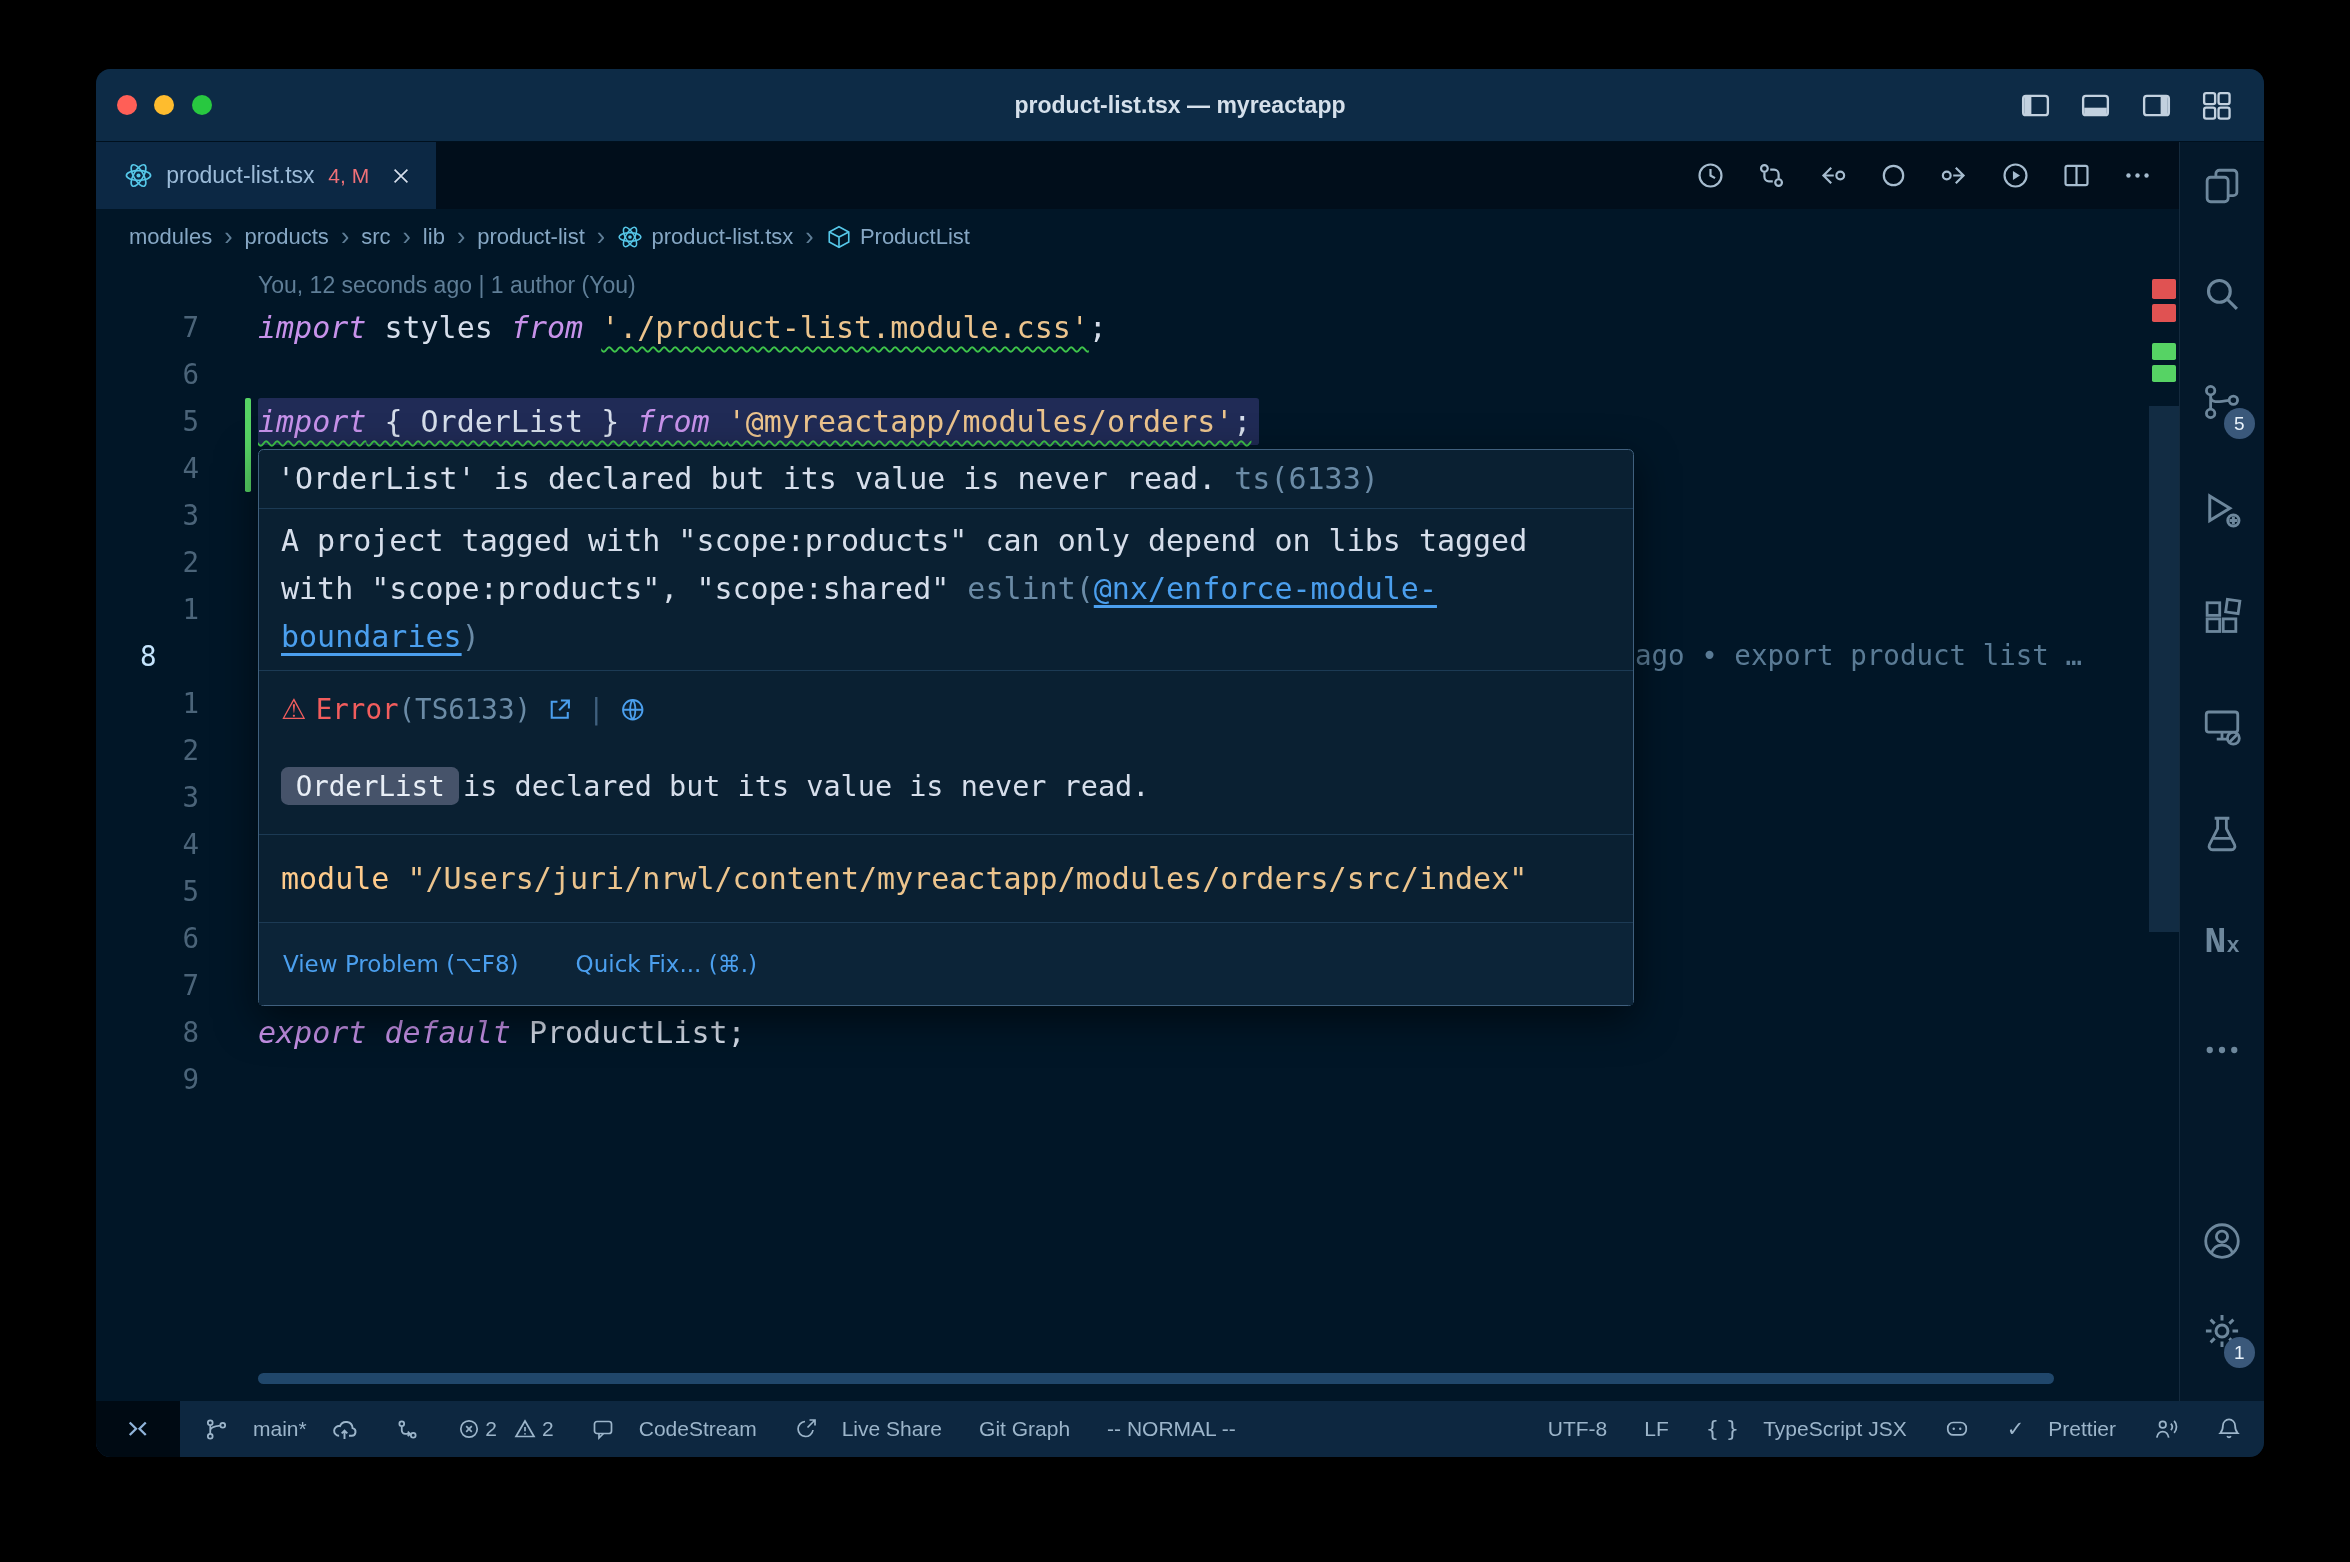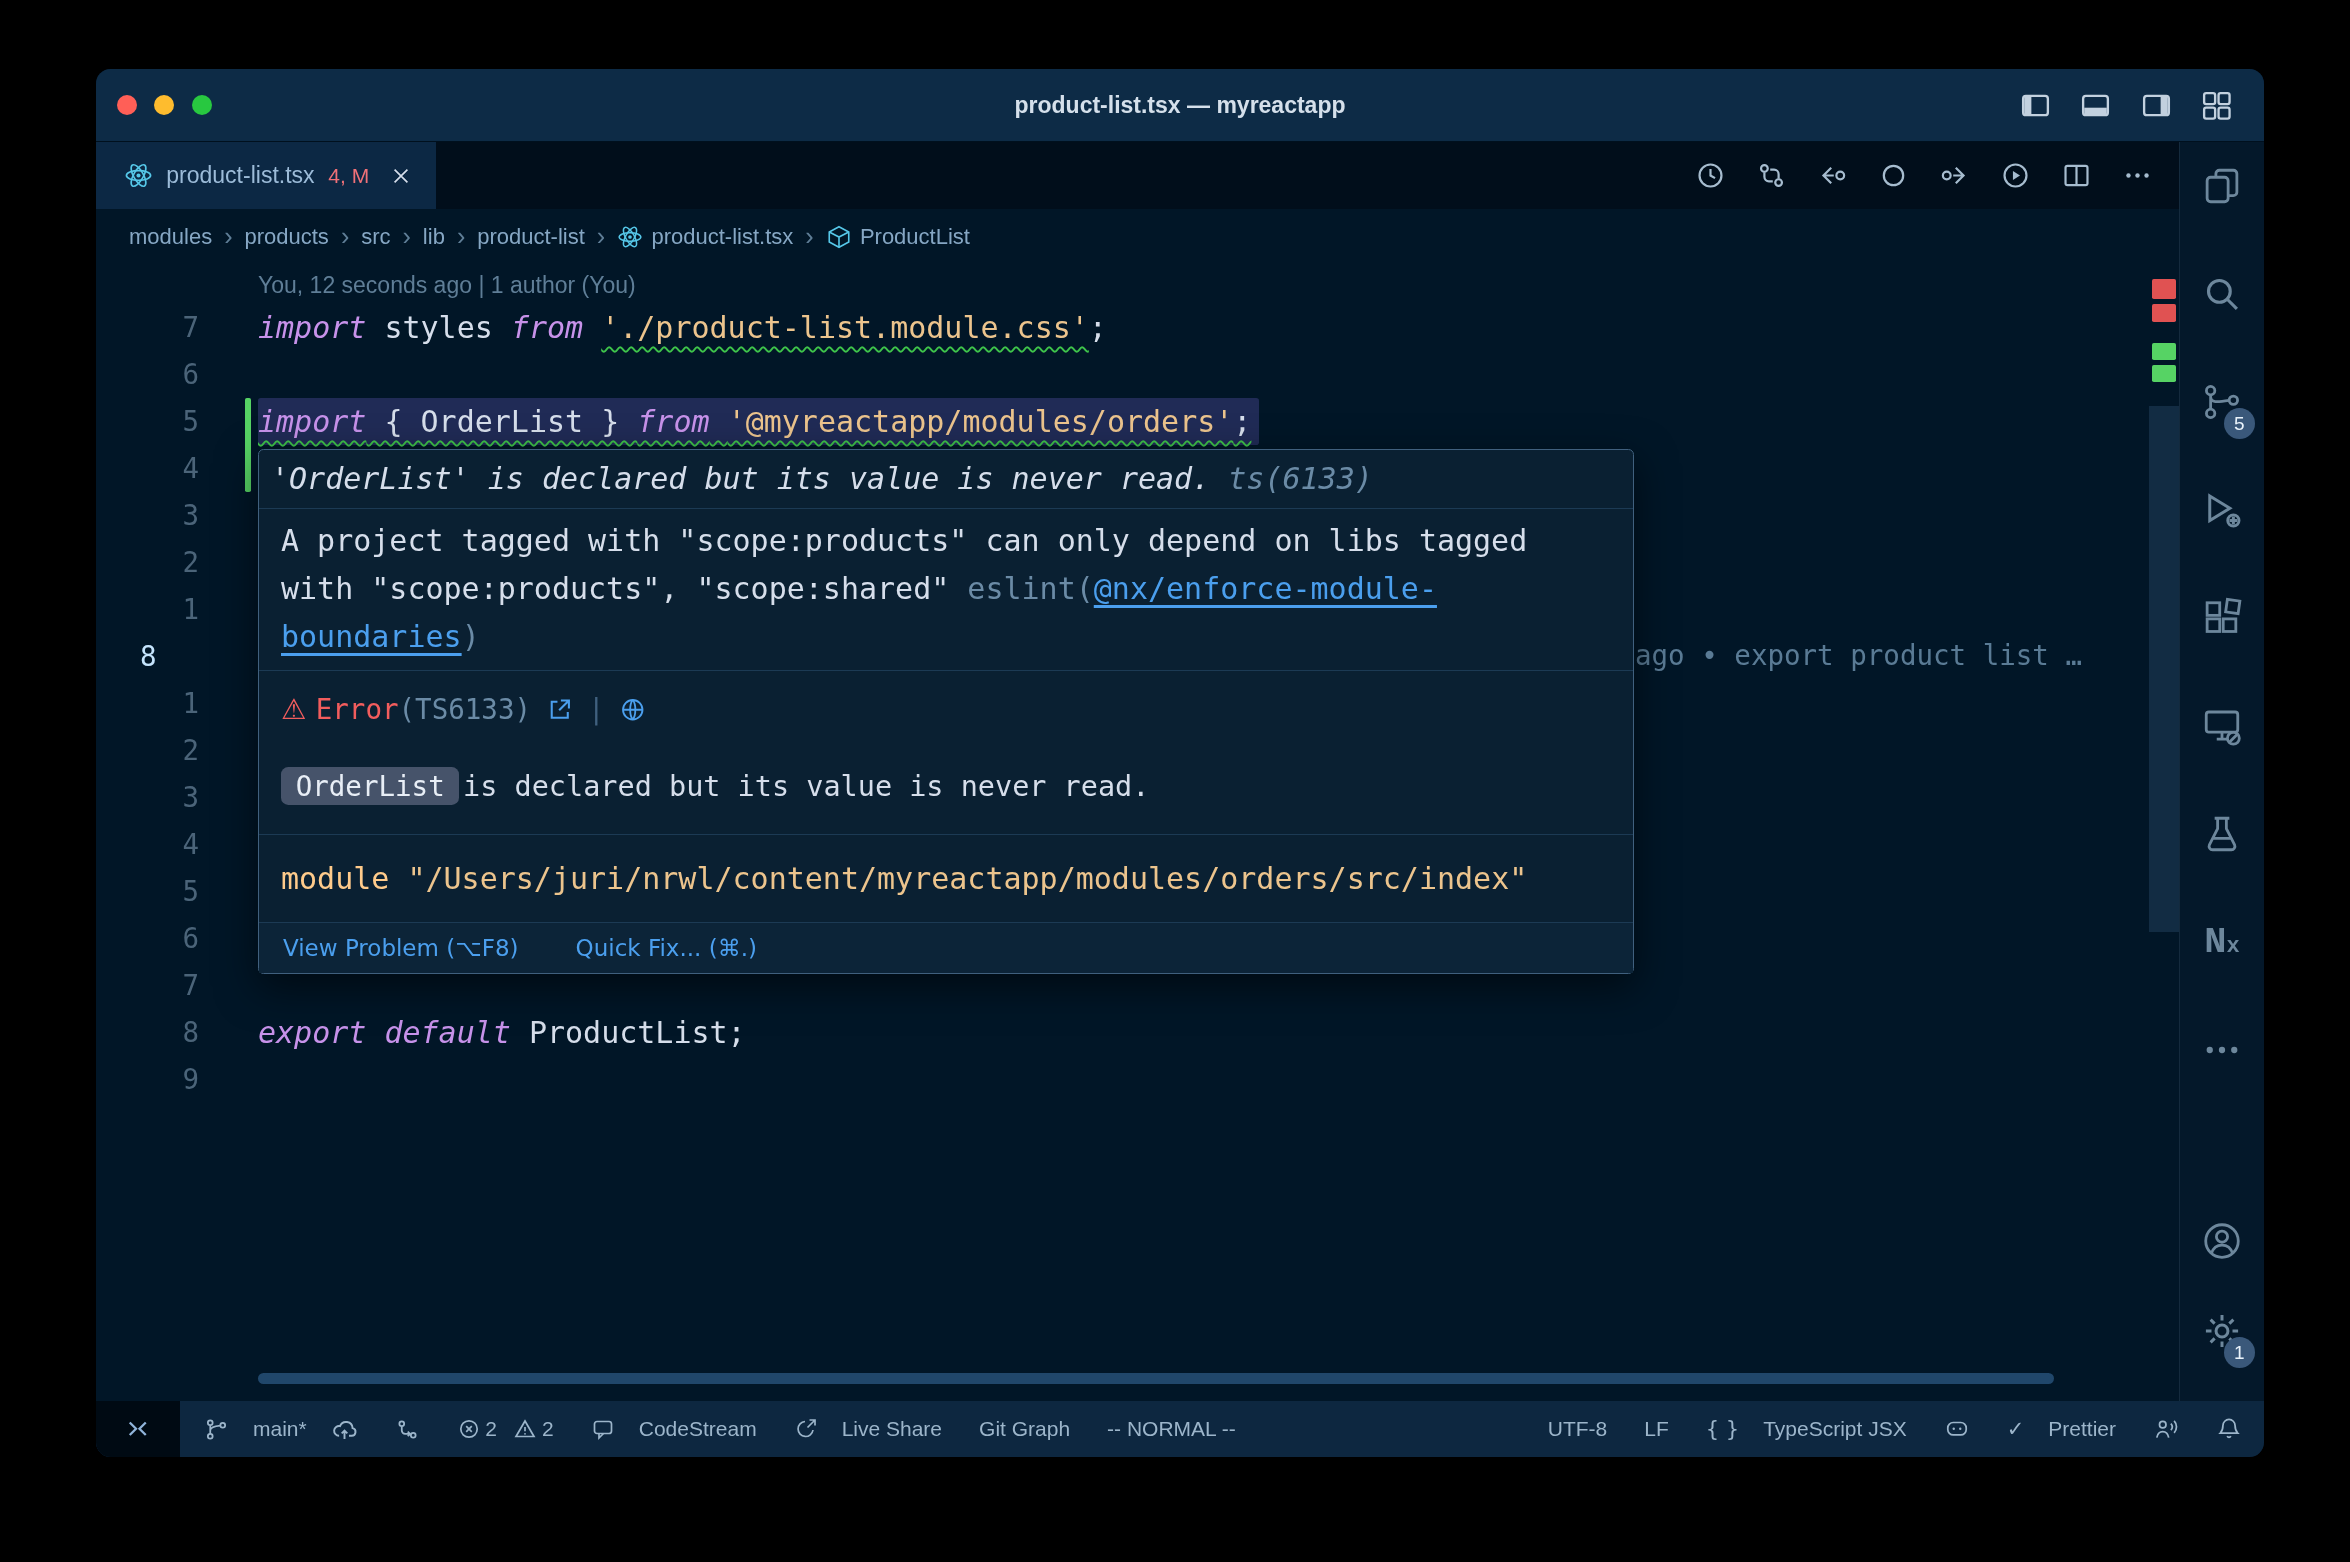--- a/index.html
+++ b/index.html
@@ -57,38 +57,38 @@
   .ov-mark{position:absolute;right:2.8px;width:24px;border-radius:1.8px;}
   .ov-red{background:#e05252;}
   .ov-green{background:#56d364;}
   .ov-thumb{position:absolute;right:0;top:142px;width:30px;height:526px;background:rgba(110,160,215,.16);}
   .hscroll{position:absolute;left:162px;top:1109px;width:1796px;height:11px;border-radius:5.5px;
     background:rgba(70,130,190,.45);}
   
   .hover{position:absolute;left:162px;top:185px;width:1374px;background:#0a2032;
     border:1.8px solid #40607e;border-radius:5.5px;z-index:10;font-size:30px;color:#d6deeb;
     box-shadow:0 13px 40px rgba(0,0,0,.55);}
-  .h-s1{padding:0 12px;height:58px;line-height:58px;white-space:nowrap;overflow:hidden;font-style:italic;}
+  .h-s1{padding:0 18px;height:58px;line-height:58px;white-space:nowrap;overflow:hidden;}
   .h-code{color:#6b8ba6;}
   .h-s2{border-top:1.8px solid #1c3a54;padding:8.3px 22px;line-height:48px;}
   .h-link{color:#4b9fee;text-decoration:underline;text-underline-offset:6.4px;cursor:pointer;}
   .h-s3{border-top:1.8px solid #1c3a54;padding:14.7px 22px 22px;}
   .h-error-row{display:flex;align-items:center;height:48px;font-size:27.5px;}
   .err-icon{color:#f25d5d;font-size:28.5px;margin-right:9.2px;}
   .err-label{color:#f25d5d;}
   .err-code{color:#6b8ba6;}
   .h-ico{color:#4b9fee;margin-left:14.7px;cursor:pointer;}
   .h-pipe{color:#40607e;margin-left:14.7px;}
   .h-chip-row{margin-top:27.5px;height:51px;display:flex;align-items:center;font-size:28.5px;}
   .chip{background:#46536a;color:#e8eef6;border-radius:7.3px;padding:2.8px 14.7px;margin-right:3.7px;font-size:27.5px;}
   .h-s4{border-top:1.8px solid #1c3a54;padding:12px 22px;height:63px;line-height:63px;white-space:nowrap;overflow:hidden;}
   .mod-kw{color:#ffcb8b;}
   .mod-path{color:#ecc48d;}
   .h-footer{border-top:1.8px solid #1c3a54;background:#0c2438;height:50px;display:flex;align-items:center;
-    gap:57px;padding:0 24px;font-size:23px;font-family:"DejaVu Sans",sans-serif;}
+    gap:57px;padding:16px 24px;font-size:23px;font-family:"DejaVu Sans",sans-serif;}
   .h-action{color:#4b9fee;cursor:pointer;}
   
   .activitybar{flex:0 0 84px;background:#04182a;border-left:0.9px solid rgba(95,126,151,.18);
     display:flex;flex-direction:column;align-items:center;padding-top:11px;}
   .ab-item{width:84px;height:66px;flex:0 0 66px;display:flex;align-items:center;justify-content:center;
     color:#6d879c;position:relative;margin-bottom:42px;cursor:pointer;}
   .ab-badge{position:absolute;right:9.2px;bottom:-3.7px;background:#3a587a;color:#eaf3fb;border-radius:18.4px;
     min-width:31px;height:31px;line-height:31px;text-align:center;font-size:19px;}
   .ab-spacer{flex:1 1 auto;}
   .ab-bottom{margin-bottom:24px;}

